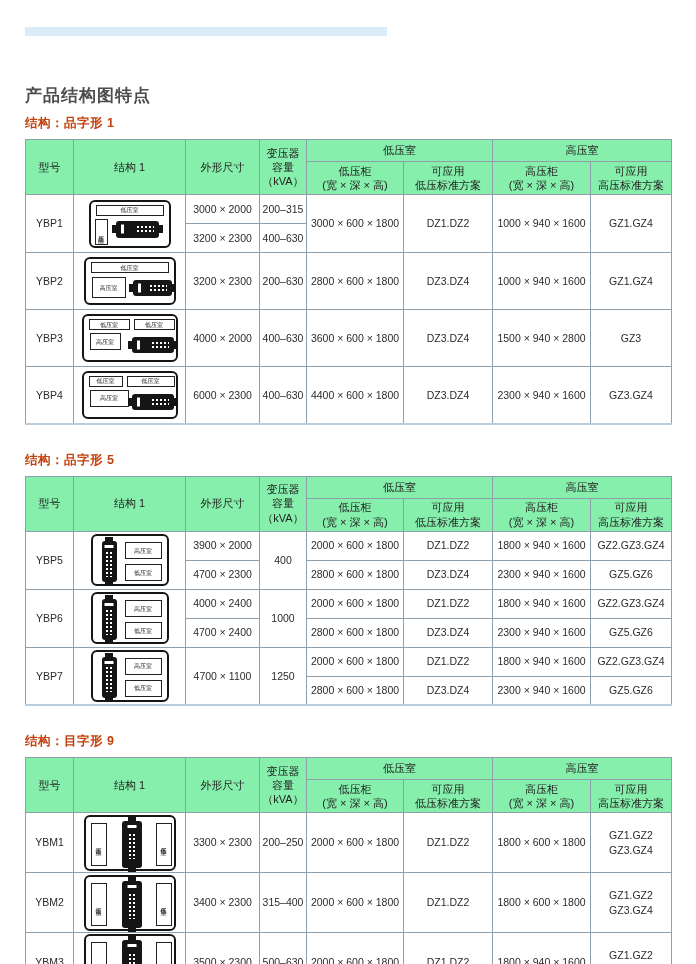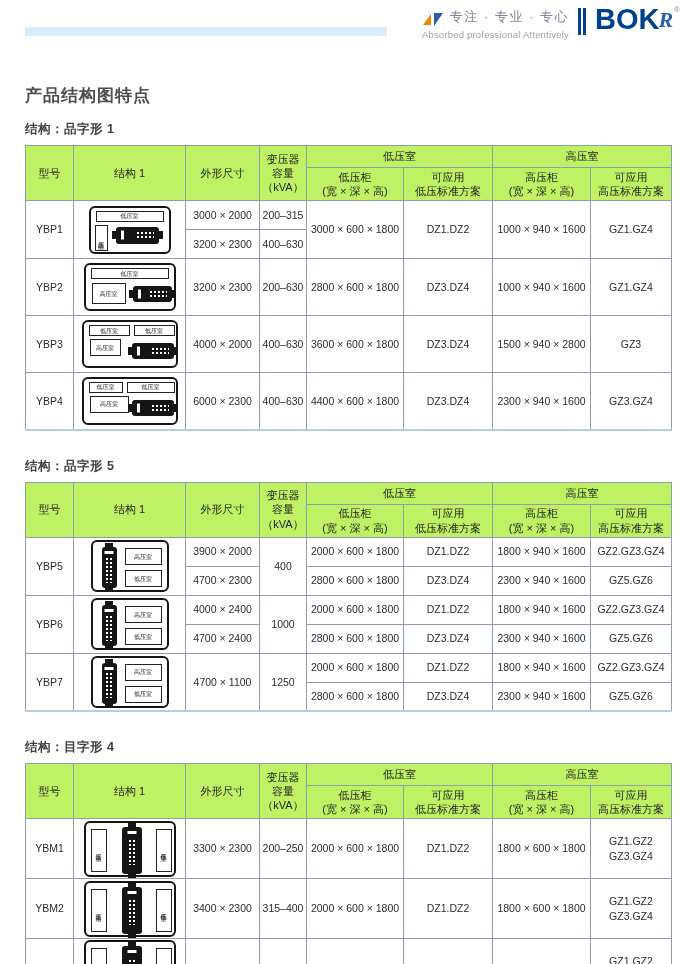--- a/index.html
+++ b/index.html
@@ -18,27 +18,27 @@
   .cn { font-size:13px; color:#7b8695; letter-spacing:1.5px; margin-left:4px; }
   .en { font-size:9.5px; color:#9aa2ab; margin-top:3px; letter-spacing:0.2px; }
   .bars { width:8px; height:27px; border-left:3px solid #00418e; border-right:3px solid #00418e; margin-top:3px; }
   .logo { display:flex; align-items:flex-start; }
   .bok { font-size:29px; font-weight:800; color:#00418e; letter-spacing:0px; line-height:1; }
   .scr { font-family:"Liberation Serif","DejaVu Serif",serif; font-style:italic; font-weight:bold; font-size:22px; color:#1f61ad; line-height:1; margin:4px 0 0 -1px; }
   .reg { font-size:8px; color:#8a8f96; margin-left:1px; }
 
   
   .page-title { margin:22px 0 0 25px; font-size:17px; color:#4d4d4d; letter-spacing:1px; }
-  .sec-title { margin:14px 0 7px 25px; font-size:12.5px; font-weight:bold; color:#404040; letter-spacing:0.5px; }
+  .sec-title { margin:8px 0 7px 25px; font-size:12.5px; font-weight:bold; color:#c2410c; letter-spacing:0.5px; }
   .sec-title.later { margin-top:27px; }
 
   
   table.spec { border-collapse:collapse; table-layout:fixed; width:646px; margin-left:25px; border-bottom:2px solid #b9cedd; }
   table.spec th, table.spec td { border:1px solid #8f9eab; text-align:center; vertical-align:middle; padding:1px 2px; }
-  table.spec th { background:#bef264; font-weight:400; font-size:11px; color:#222; line-height:1.3; }
+  table.spec th { background:#86efac; font-weight:400; font-size:11px; color:#222; line-height:1.3; }
   table.spec td { background:#fff; font-size:10.5px; color:#2b2b2b; line-height:1.35; }
   td.model { font-size:11px; }
   .pre { white-space:pre-line; }
   tr.hh1 { height:22px; } tr.hh2 { height:33px; }
   tr.h29 { height:29px; } tr.h57 { height:57px; } tr.h60 { height:60px; }
 
   
   .diag { position:relative; margin:0 auto; border:2.5px solid #151515; border-radius:6px; background:#fff; }
   .rbox { position:absolute; border:1px solid #222; background:#fff; display:flex; align-items:center; justify-content:center; font-size:6px; line-height:1; color:#111; overflow:hidden; }
   .vtext span { writing-mode:vertical-rl; letter-spacing:0.5px; }
@@ -80,36 +80,20 @@
   .dE { width:92px; height:56px; }
   .dE .hv-l { left:5px; top:6px; width:16px; height:43px; }
   .dE .tfm { left:36px; top:4px; width:20px; height:47px; }
   .dE .lv-rr { left:70px; top:6px; width:16px; height:43px; }
 </style>
 </head>
 <body>
 
 <header class="hd">
   <div class="band"></div>
-  <div class="brand">
-    <div class="slogan">
-      <div class="slogan-top">
-        <span class="tri tri-o"></span>
-        <span class="tri tri-b"></span>
-        <span class="cn">专注 · 专业 · 专心</span>
-      </div>
-      <div class="en">Absorbed professional Attentively</div>
-    </div>
-    <div class="bars"></div>
-    <div class="logo">
-      <span class="bok">BOK</span>
-      <span class="scr">R</span>
-      <sup class="reg">®</sup>
-    </div>
-  </div>
 </header>
 
 <h1 class="page-title">产品结构图特点</h1>
 
 <h2 class="sec-title">结构：品字形 1</h2>
 <table class="spec">
   <colgroup>
     <col style="width:48px">
       <col style="width:112px">
       <col style="width:74px">
@@ -367,21 +351,21 @@
     </tr>
     <tr class="h29">
       <td>2800 × 600 × 1800</td>
       <td>DZ3.DZ4</td>
       <td>2300 × 940 × 1600</td>
       <td>GZ5.GZ6</td>
     </tr>
   </tbody>
 </table>
 
-<h2 class="sec-title later">结构：目字形 4</h2>
+<h2 class="sec-title later">结构：目字形 9</h2>
 <table class="spec">
   <colgroup>
     <col style="width:48px">
       <col style="width:112px">
       <col style="width:74px">
       <col style="width:47px">
     <col style="width:97px">
       <col style="width:89px">
       <col style="width:98px">
       <col style="width:81px">

